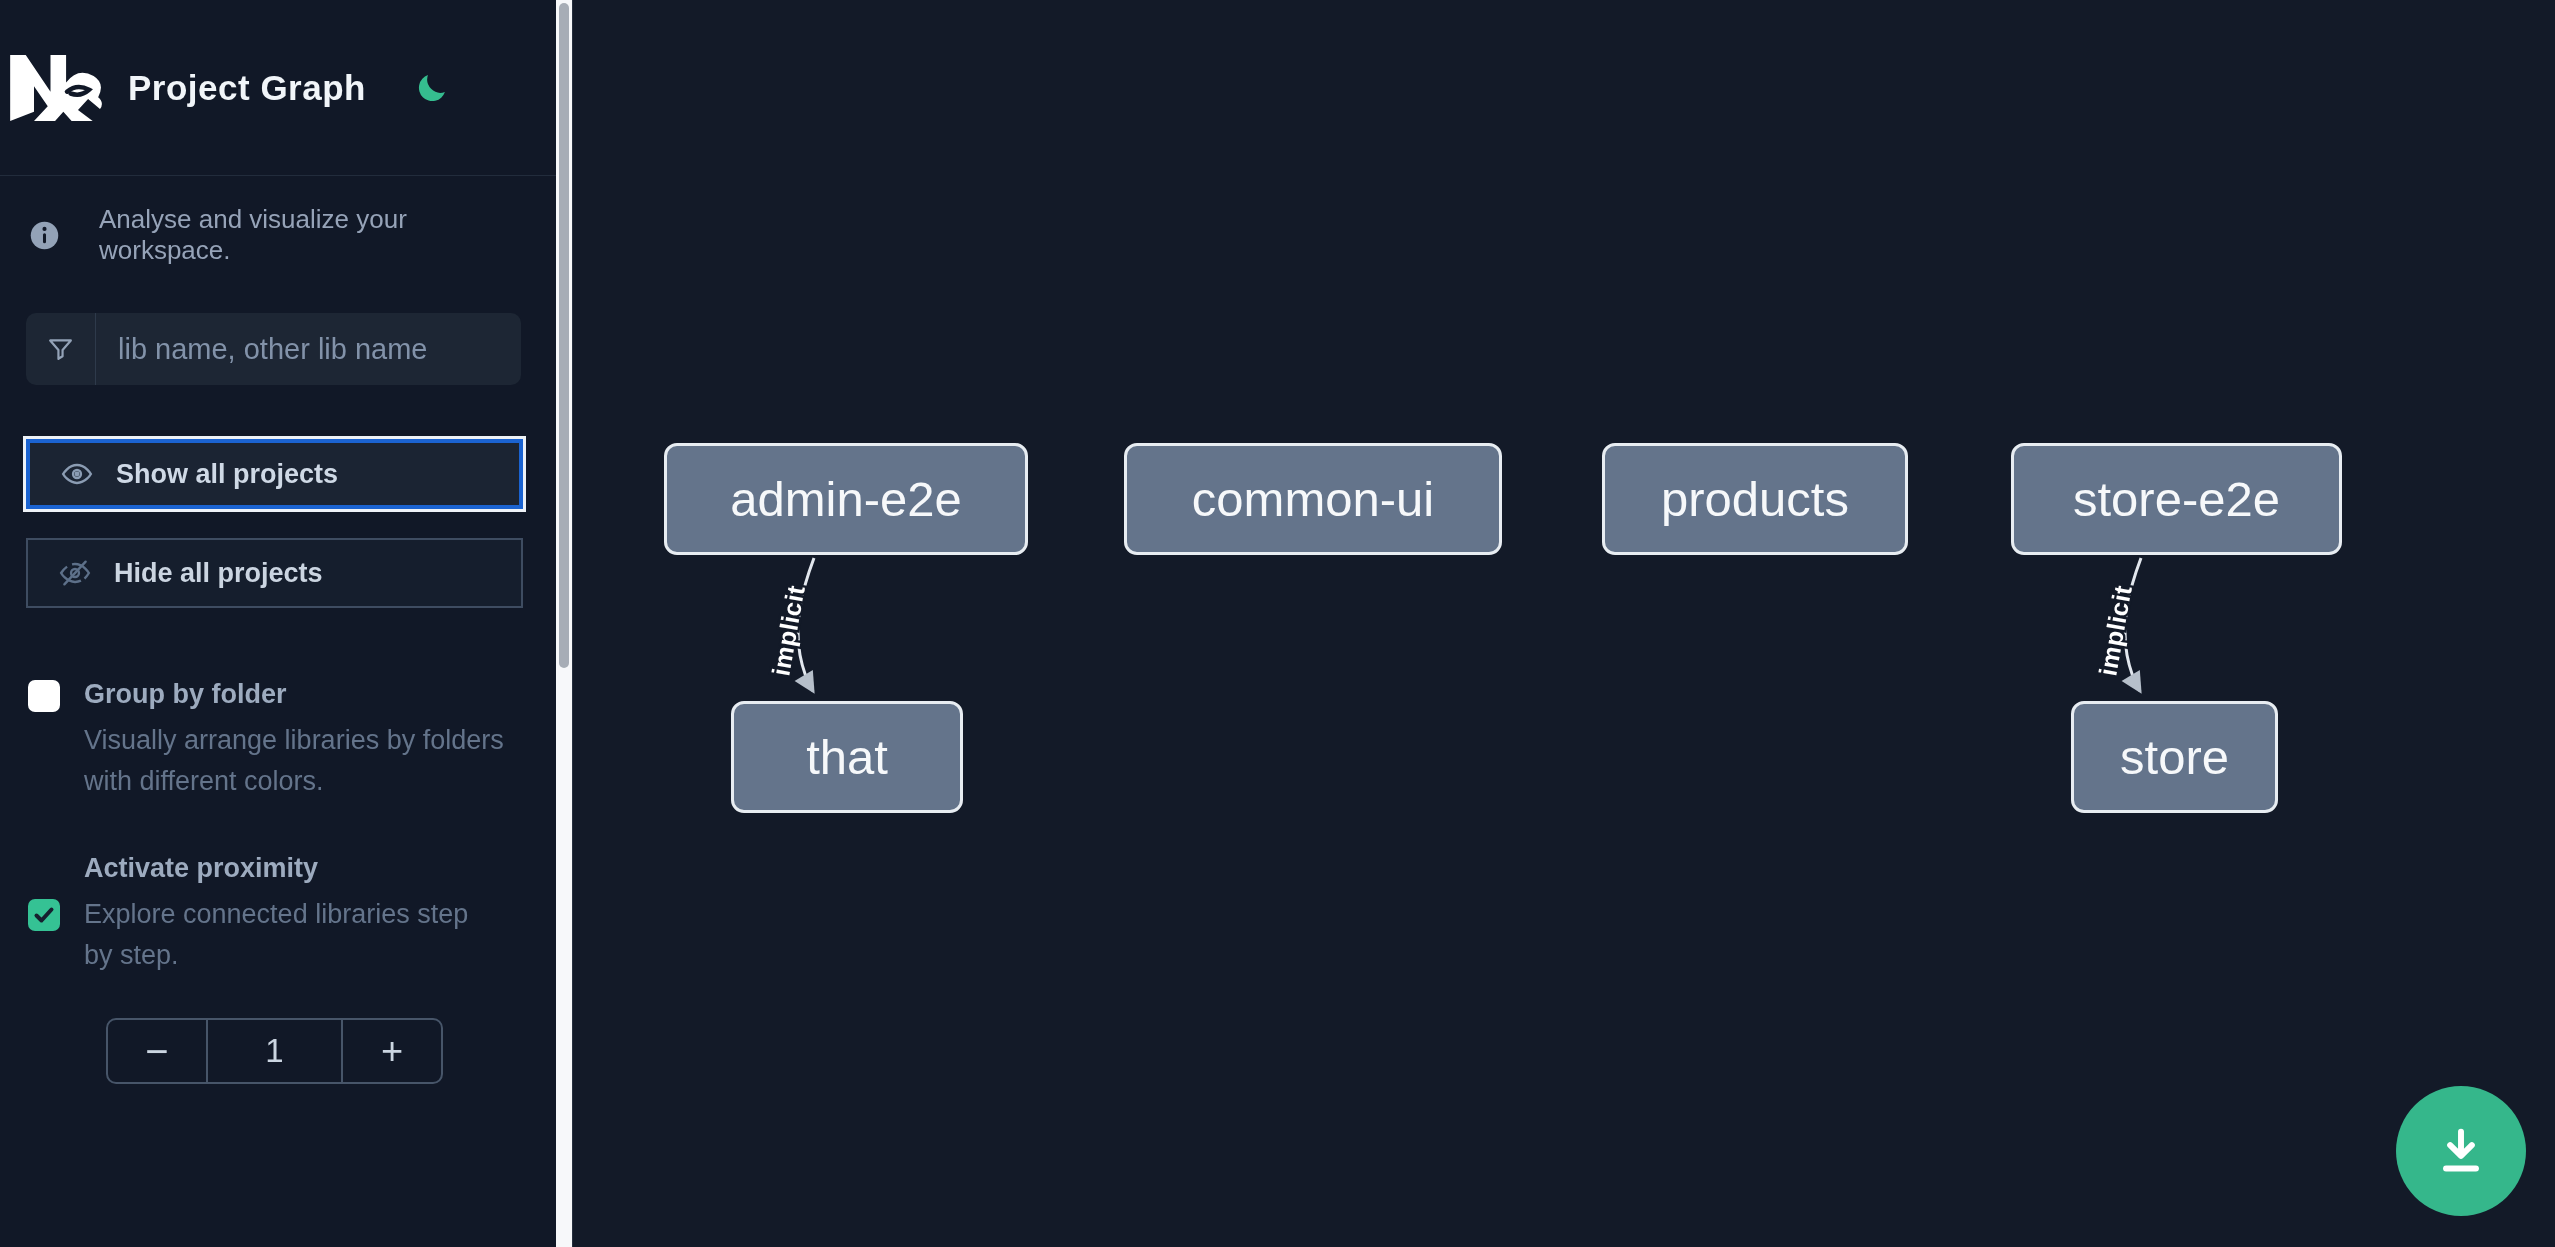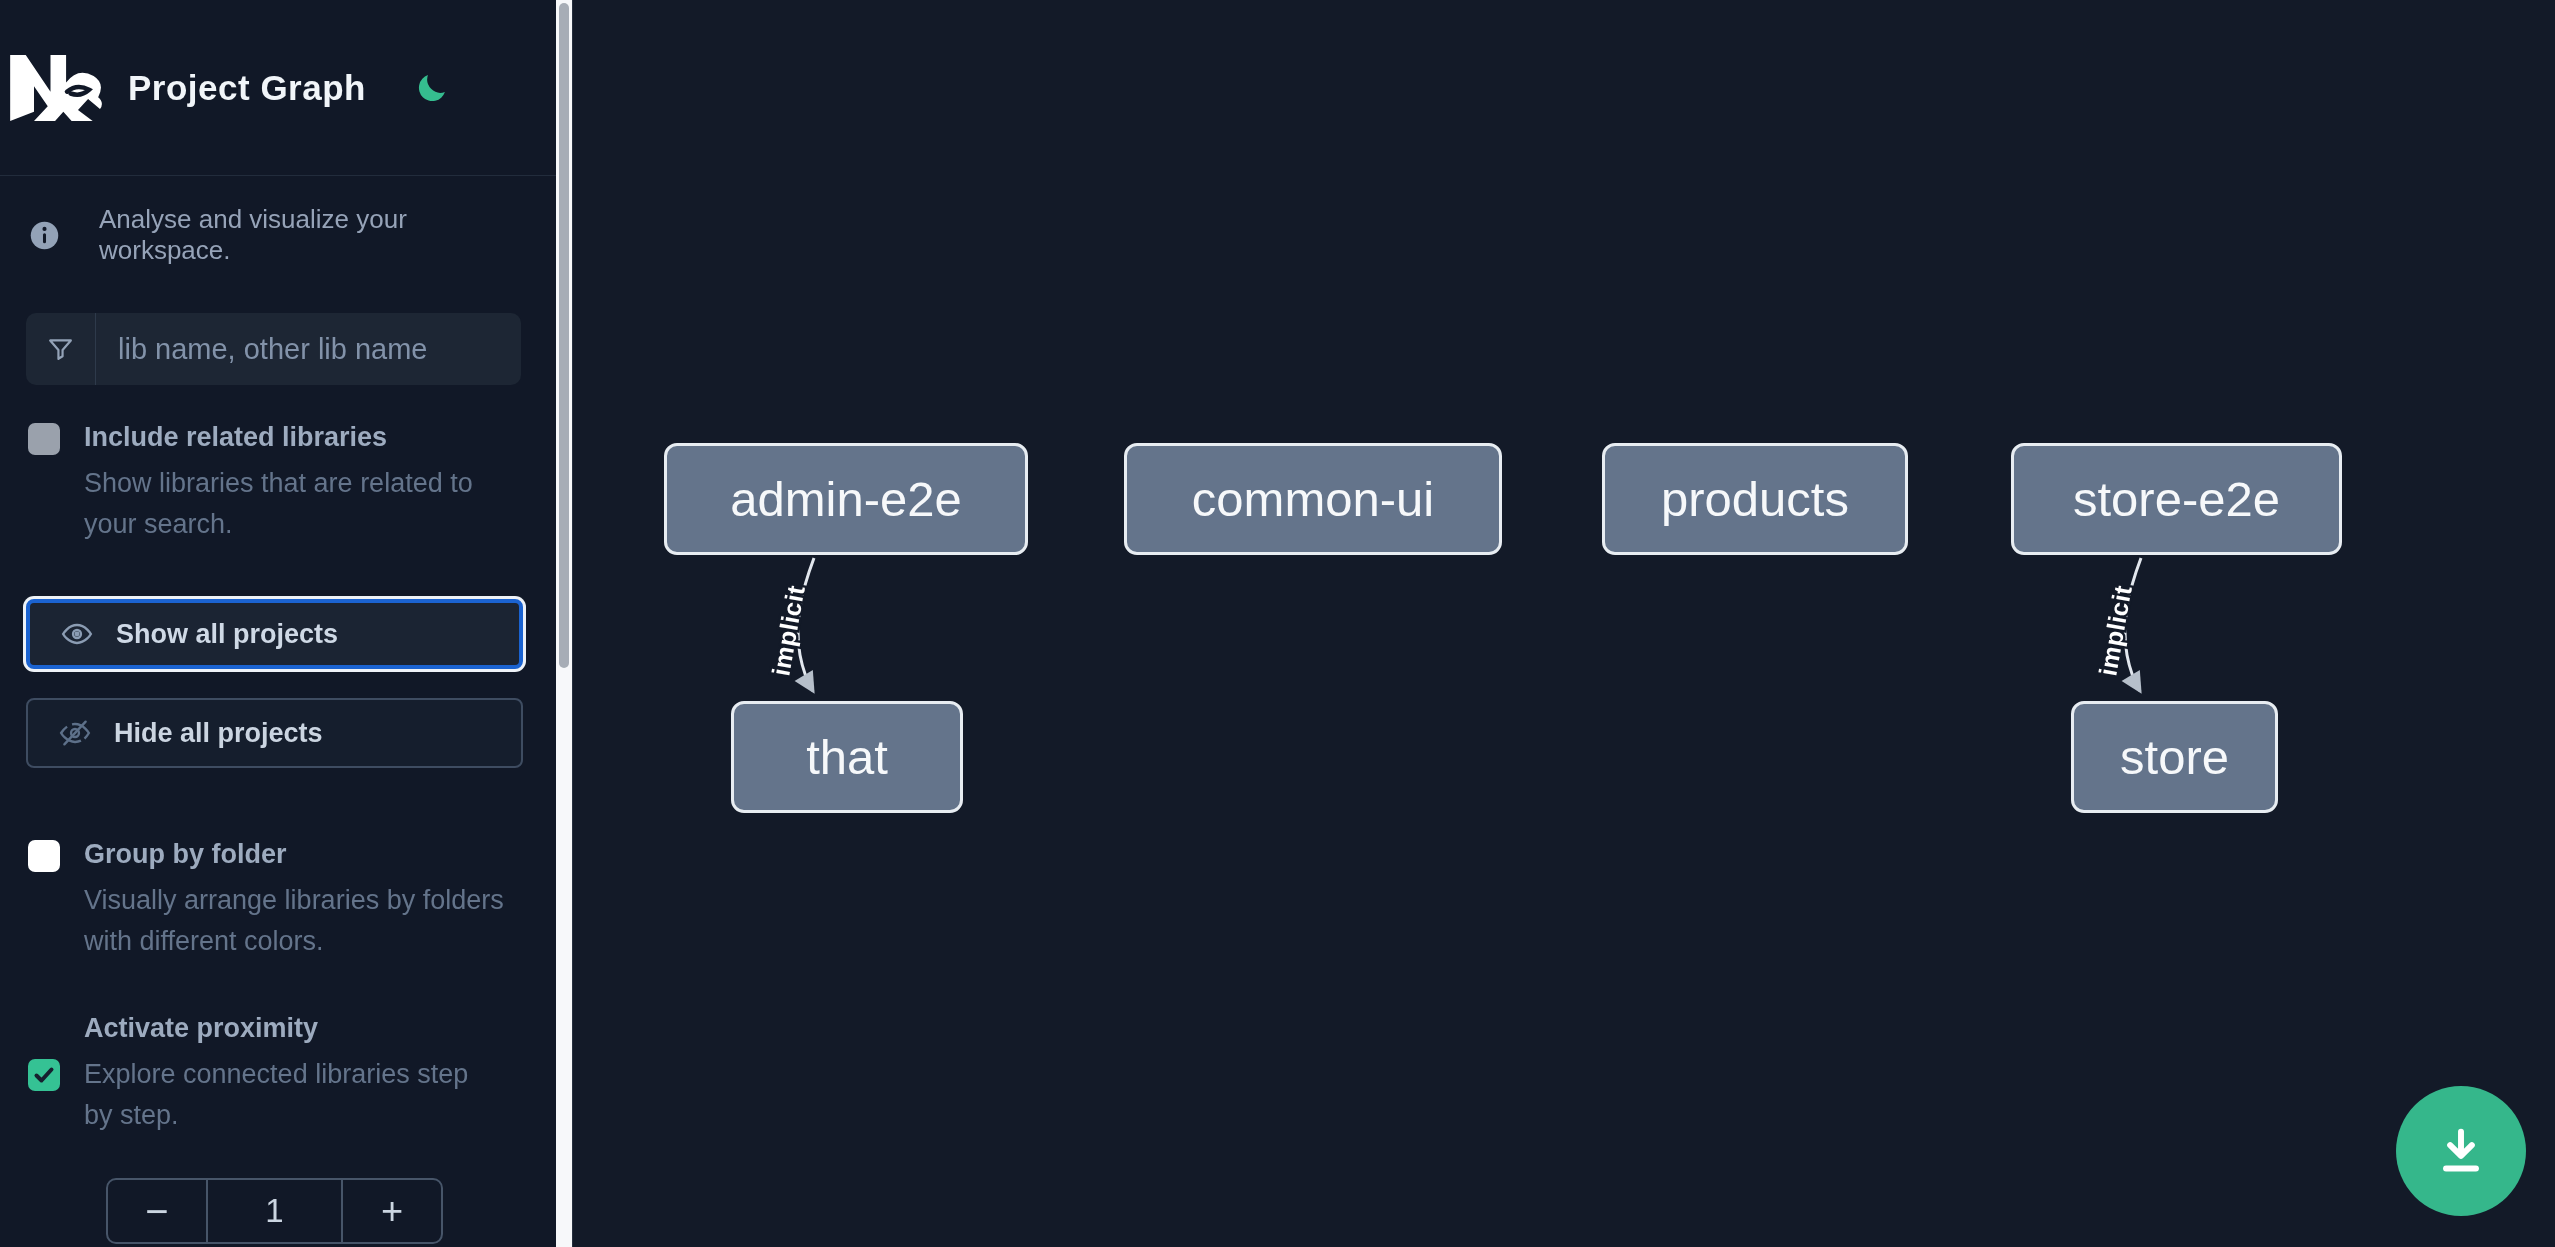--- a/index.html
+++ b/index.html
@@ -40,21 +40,21 @@
   .checkbox.green svg { width:24px; height:24px; }
   .opt-texts { margin-left:24px; }
   .opt-label { font-size:27px; font-weight:700; color:#9dabbf; line-height:33px; cursor:pointer; }
   .opt-desc { font-size:27px; color:#64748b; line-height:41px; margin-top:9px; max-width:420px; }
 
   .row-related { margin-top:36px; }
   .row-group   { margin-top:70px; }
   .row-prox    { margin-top:50px;align-items:center; }
 
   .sb-btn { display:flex; align-items:center; margin:0 26px; width:497px; height:70px;
-    border-radius:8px; background:#1b2433; color:#cbd5e1; font-size:27px; font-weight:700;
+    border-radius:0; background:#1b2433; color:#cbd5e1; font-size:27px; font-weight:700;
     cursor:pointer; font-family:"Liberation Sans",sans-serif; }
   .sb-btn svg { width:34px; height:34px; margin:0 22px 0 30px; flex:0 0 auto; }
   .btn-show { margin-top:54px; border:4px solid #1b63d1; box-shadow:0 0 0 3px #eef2f7;
     color:#cfd9e6; }
   .btn-show svg { color:#8b9cb3; }
   .btn-hide { margin-top:29px; border:2px solid #3e4c61; background:#151e2d; }
   .btn-hide svg { color:#5d7089; }
 
   .stepper { margin:42px 0 0 106px; width:337px; height:66px; display:flex;
     border:2px solid #475569; border-radius:10px; overflow:hidden; }
@@ -119,27 +119,20 @@
 
   <div class="search-box">
     <div class="search-icon-cell">
       <svg viewBox="0 0 24 24" fill="none" stroke="currentColor" stroke-width="1.7" stroke-linejoin="round">
         <path d="M4 5h16l-6.4 7.4v4.8l-3.2 2V12.4z"></path>
       </svg>
     </div>
     <input class="search-input" type="text" placeholder="lib name, other lib name" style="">
   </div>
 
-  <div class="opt-row row-related">
-    <div class="checkbox gray"></div>
-    <div class="opt-texts">
-      <div class="opt-label">Include related libraries</div>
-      <div class="opt-desc">Show libraries that are related to your search.</div>
-    </div>
-  </div>
 
   <button class="sb-btn btn-show">
     <svg viewBox="0 0 24 24" fill="none" stroke="currentColor" stroke-width="1.7">
       <path d="M2.2 12S5.7 5.7 12 5.7 21.8 12 21.8 12s-3.5 6.3-9.8 6.3S2.2 12 2.2 12z"></path>
       <circle cx="12" cy="12" r="2.8"></circle>
       <circle cx="12" cy="12" r="0.9" fill="currentColor"></circle>
     </svg>
     <span>Show all projects</span>
   </button>
 

